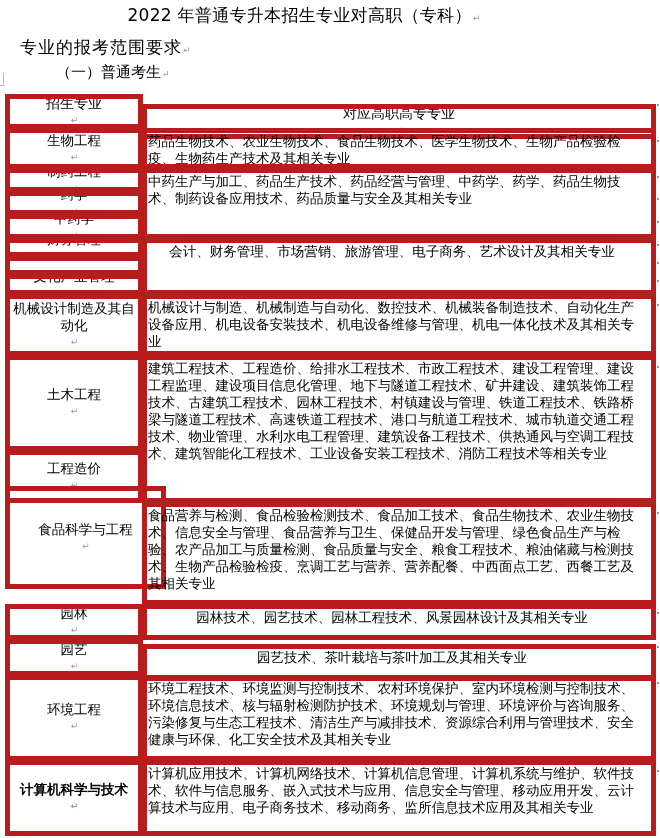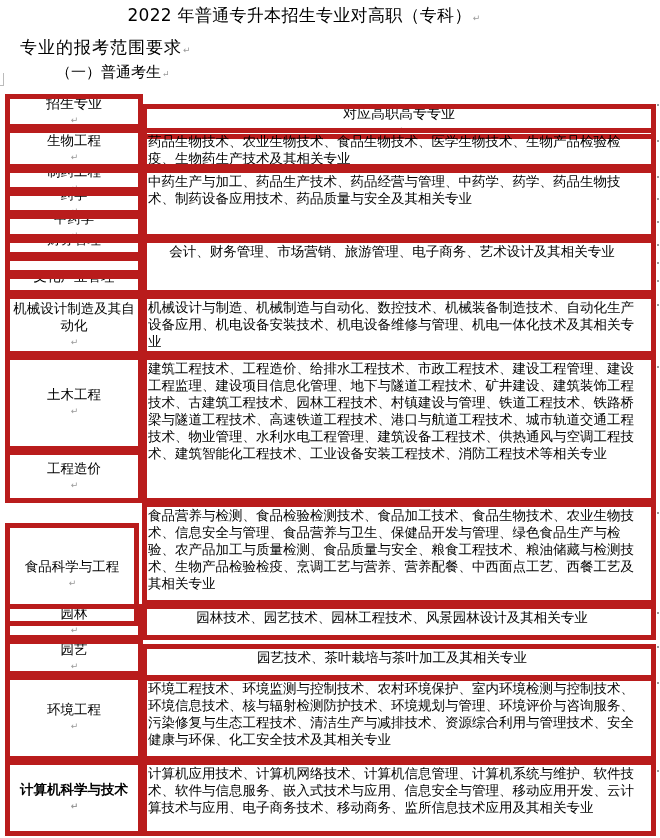--- a/index.html
+++ b/index.html
@@ -122,21 +122,21 @@
       <span class="para-mark">↵</span>
   </div>
   <div class="cell left" style="left:0;top:356px;width:138px;height:53px;">
     <span class="txt">工程造价</span>
       <span class="para-mark">↵</span>
   </div>
   <div class="cell right" style="left:137px;top:261px;width:514px;height:148px;">
     <span class="txt">建筑工程技术、工程造价、给排水工程技术、市政工程技术、建设工程管理、建设工程监理、建设项目信息化管理、地下与隧道工程技术、矿井建设、建筑装饰工程技术、古建筑工程技术、园林工程技术、村镇建设与管理、铁道工程技术、铁路桥梁与隧道工程技术、高速铁道工程技术、港口与航道工程技术、城市轨道交通工程技术、物业管理、水利水电工程管理、建筑设备工程技术、供热通风与空调工程技术、建筑智能化工程技术、工业设备安装工程技术、消防工程技术等相关专业</span>
   </div>
 
-  <div class="cell left" style="left:0;top:429px;width:134px;height:103px;">
+  <div class="cell left" style="left:0;top:392px;width:161px;height:103px;">
     <span class="txt">食品科学与工程</span>
       <span class="para-mark">↵</span>
   </div>
   <div class="cell right" style="left:137px;top:408px;width:514px;height:103px;">
     <span class="txt">食品营养与检测、食品检验检测技术、食品加工技术、食品生物技术、农业生物技术、信息安全与管理、食品营养与卫生、保健品开发与管理、绿色食品生产与检验、农产品加工与质量检测、食品质量与安全、粮食工程技术、粮油储藏与检测技术、生物产品检验检疫、烹调工艺与营养、营养配餐、中西面点工艺、西餐工艺及其相关专业</span>
   </div>
 
   <div class="cell left" style="left:0;top:510px;width:138px;height:36px;">
     <span class="txt">园林</span>
       <span class="para-mark">↵</span>

